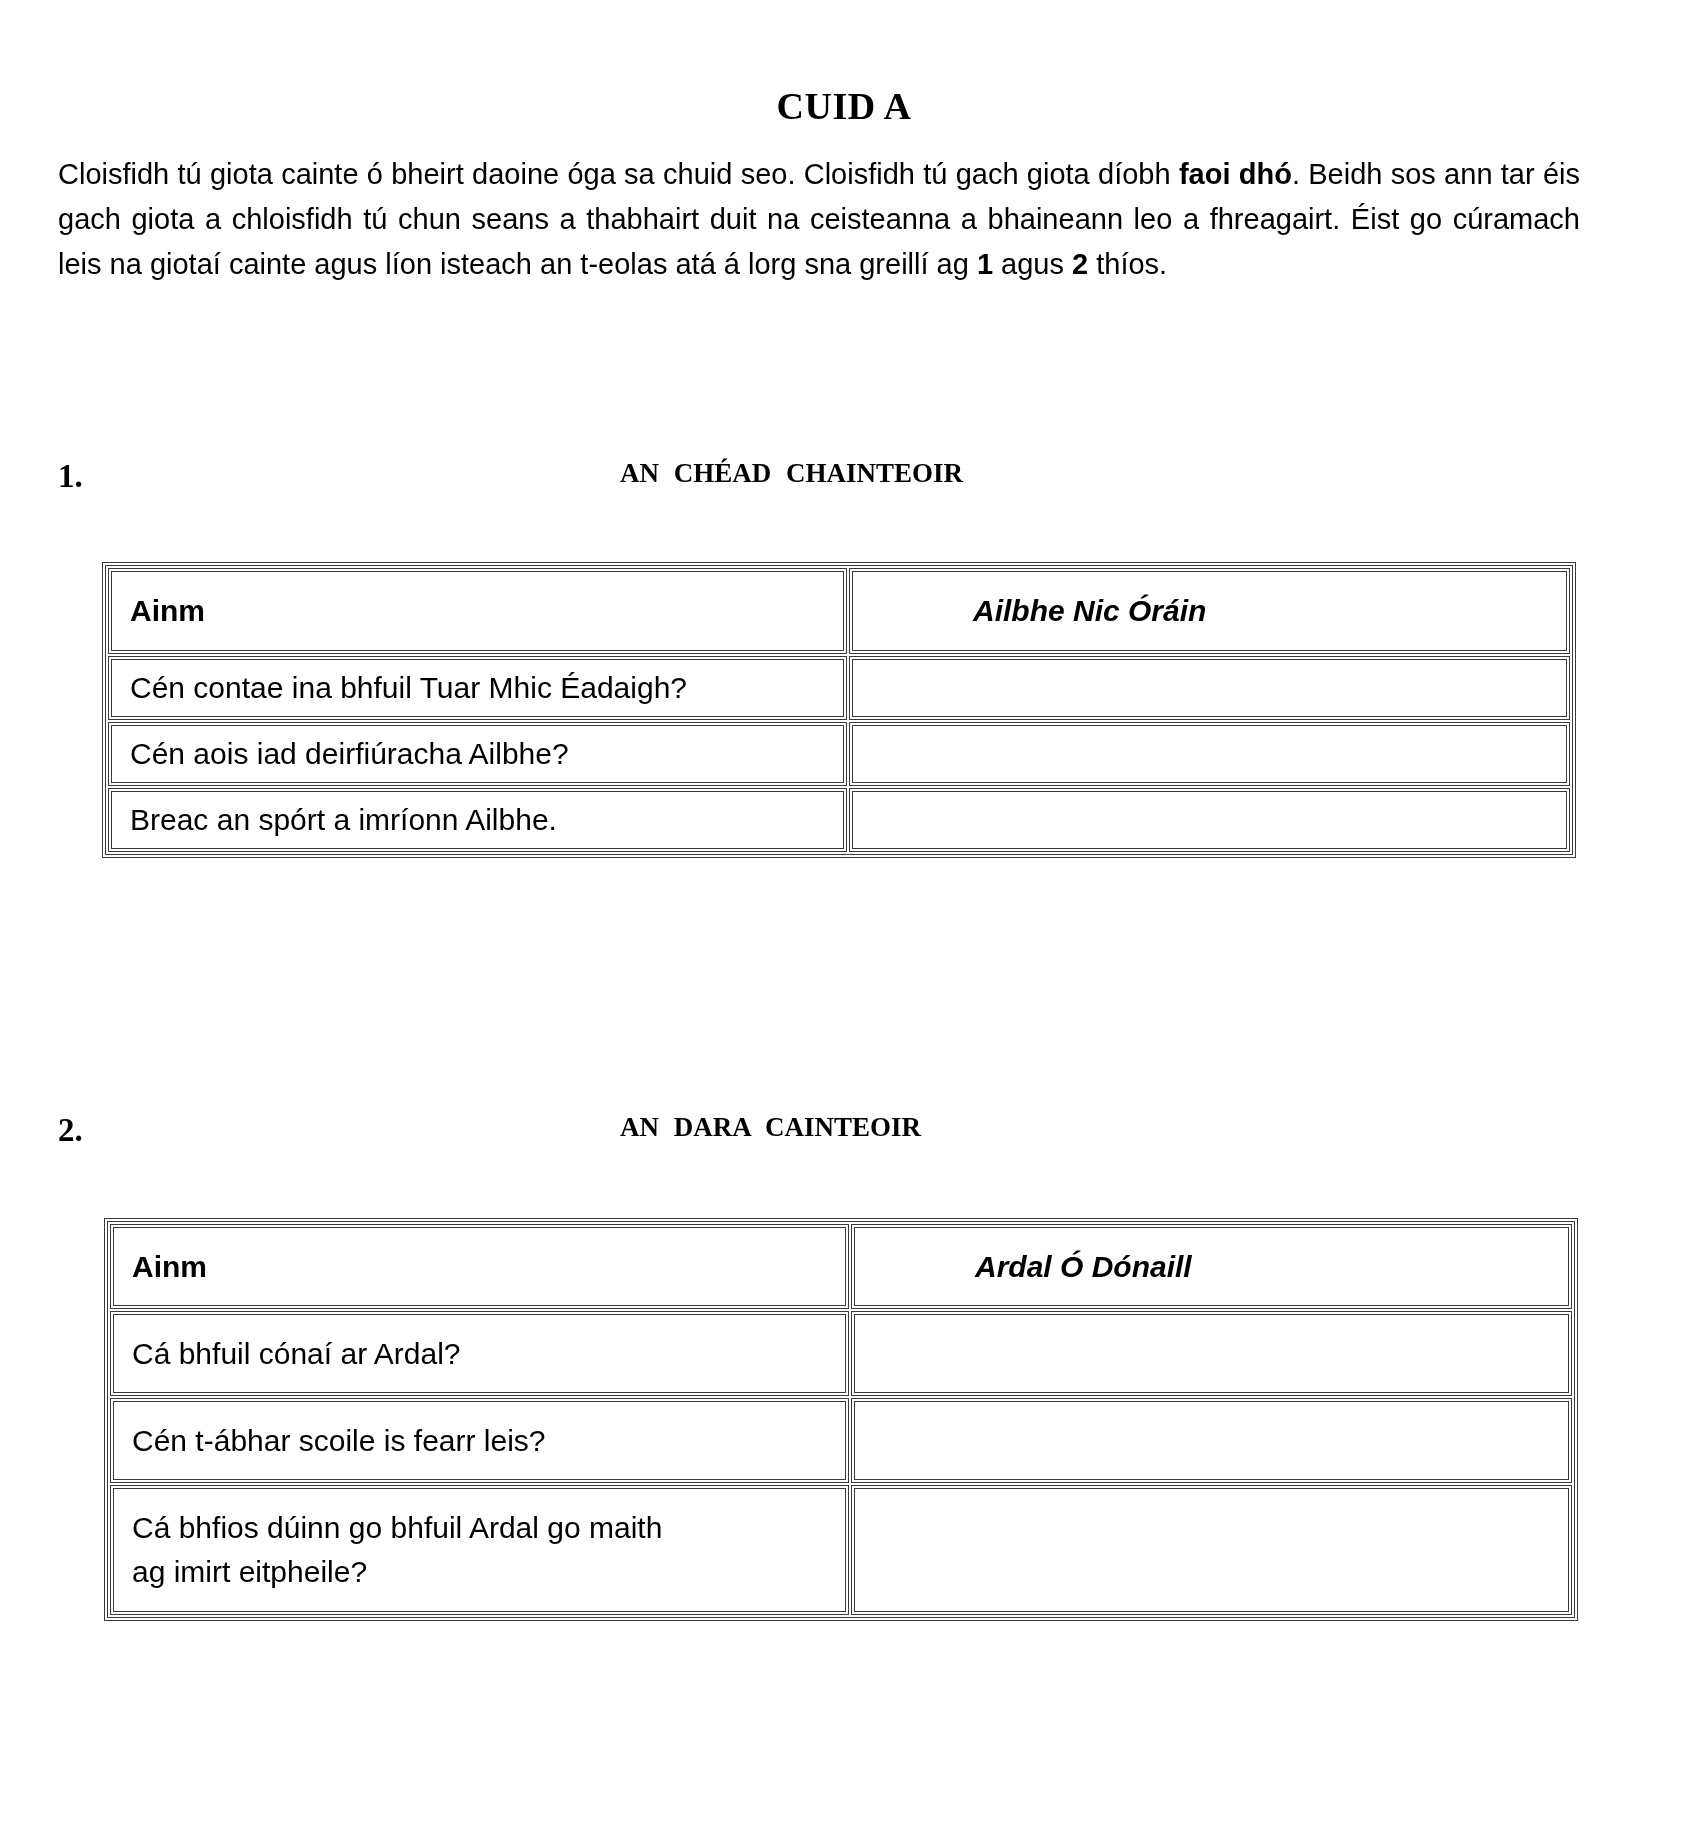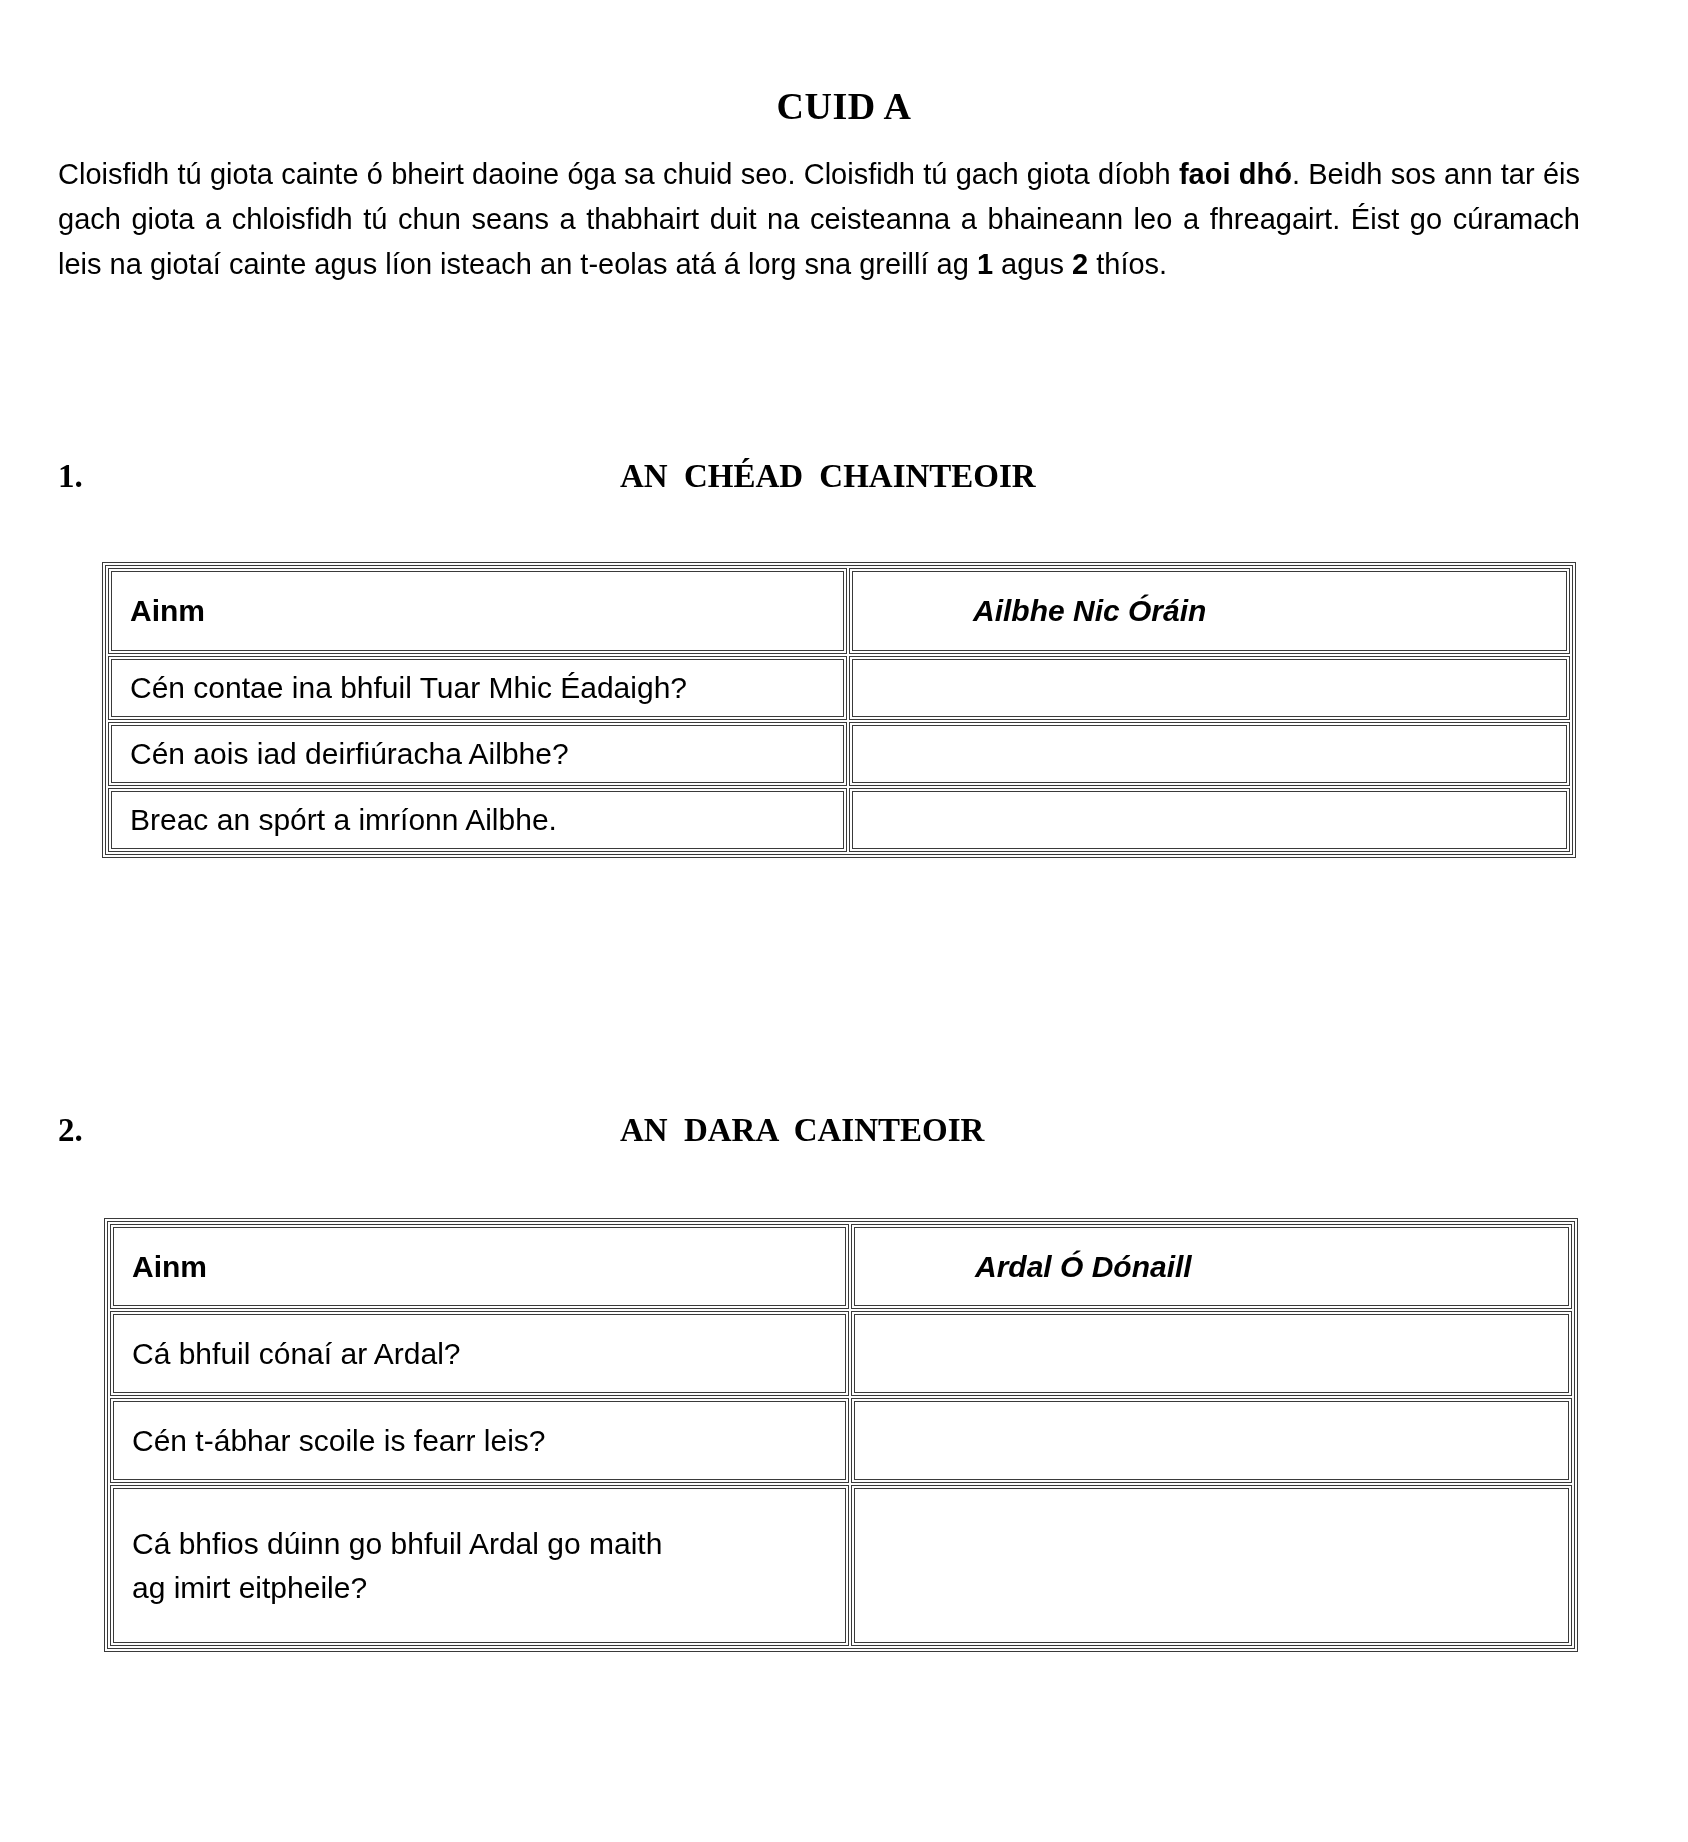--- a/index.html
+++ b/index.html
@@ -42,21 +42,21 @@
       left: 58px;
       font-family: "Liberation Serif", serif;
       font-weight: bold;
       font-size: 33px;
     }
     .q-heading {
       position: absolute;
       left: 620px;
       font-family: "Liberation Serif", serif;
       font-weight: bold;
-      font-size: 33px;
+      font-size: 27px;
       word-spacing: 8px;
     }
     table.grid {
       position: absolute;
       border-collapse: separate;
       border-spacing: 2px;
       border: 3px double #3a3a3a;
       border-width: 4px;
       border-style: double;
       width: 1474px;
@@ -78,21 +78,21 @@
       font-style: italic;
       padding-left: 120px;
       margin-left: 40px;
     }
     #table1 { top: 562px; left: 102px; }
     #table1 tr.r-head { height: 86px; }
     #table1 tr.r-q { height: 64px; }
     #table2 { top: 1218px; left: 104px; }
     #table2 tr.r-head { height: 85px; }
     #table2 tr.r-q { height: 85px; }
-    #table2 tr.r-q-tall { height: 161px; }
+    #table2 tr.r-q-tall { height: 130px; }
   </style>
 </head>
 <body>
 
 <div class="section-title">CUID A</div>
 
 <p class="intro" style="margin:0;"><span>Cloisfidh tú giota cainte ó bheirt daoine óga sa chuid seo. Cloisfidh tú gach giota díobh </span><b>faoi dhó</b><span>. Beidh sos ann tar éis gach giota a chloisfidh tú chun seans a thabhairt duit na ceisteanna a bhaineann leo a fhreagairt. Éist go cúramach leis na giotaí cainte agus líon isteach an t-eolas atá á lorg sna greillí ag </span><b>1</b><span> agus </span><b>2</b><span> thíos.</span></p>
 
 <div class="q-number" style="top:458px;">1.</div>
 <div class="q-heading" style="top:458px;">AN  CHÉAD  CHAINTEOIR</div>

